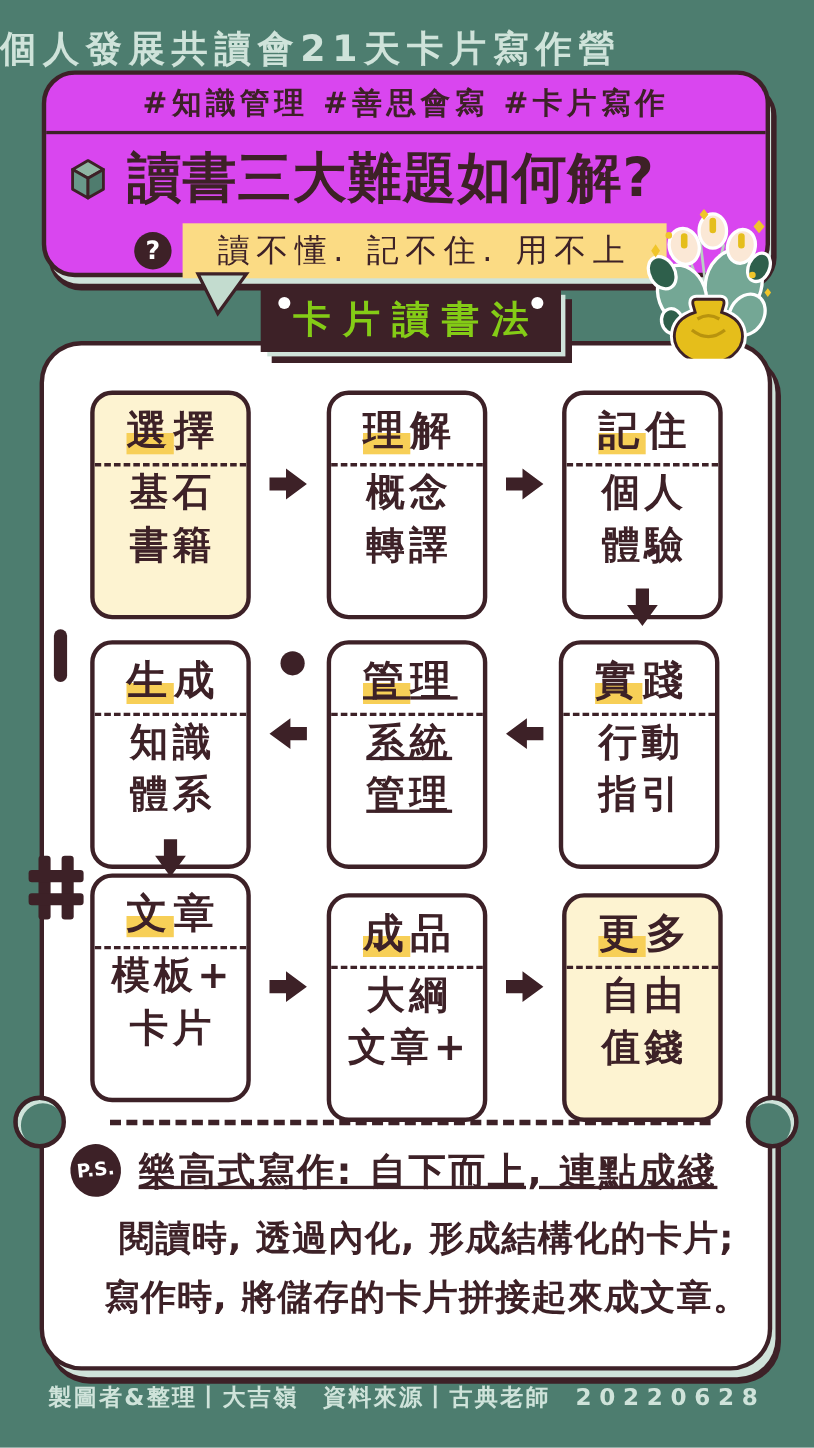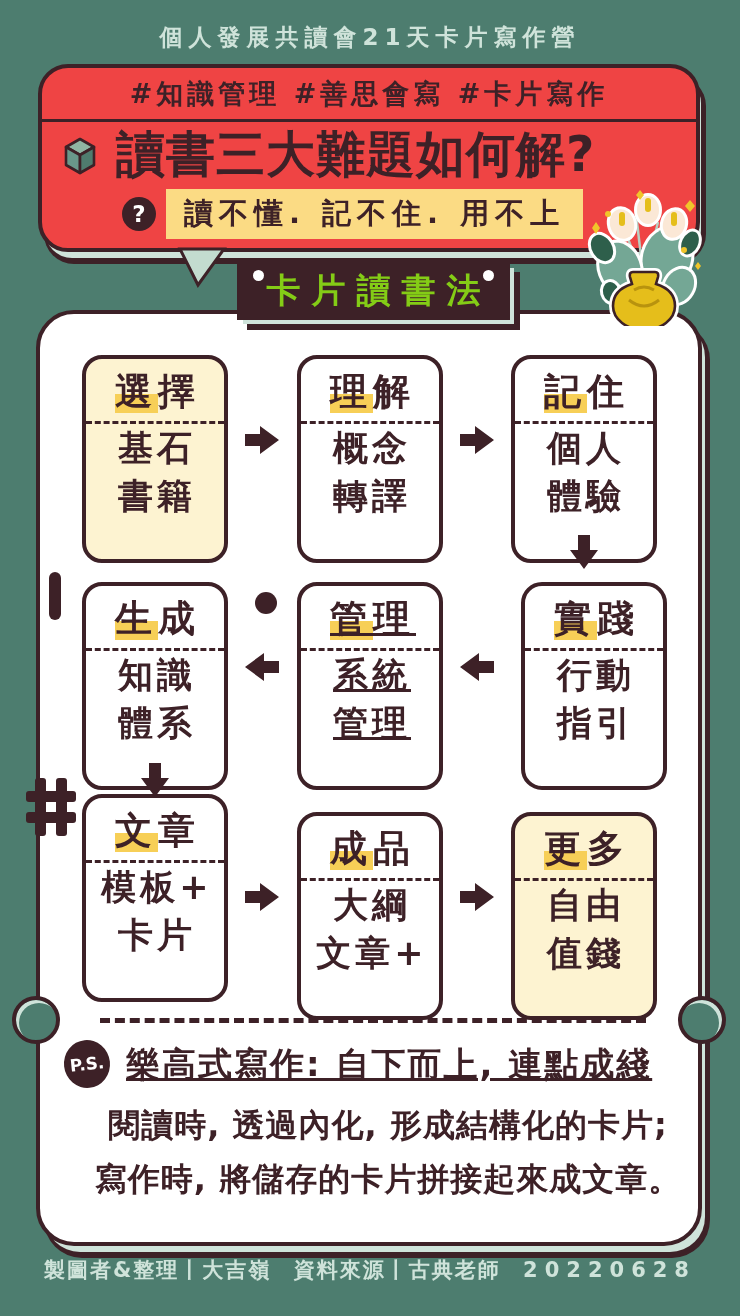--- a/index.html
+++ b/index.html
@@ -16,52 +16,52 @@
   body{
     position:relative;
     background:var(--teal);
     font-family:"DejaVu Sans","Liberation Sans",sans-serif;
     color:var(--ink);
     overflow:hidden;
   }
   
   .event-header{
     position:absolute;left:0;top:22px;width:100%;
-    text-align:center;color:var(--mint);
-    font-size:23px;font-weight:bold;letter-spacing:6px;
+    text-align:left;color:var(--mint);
+    font-size:33px;font-weight:bold;letter-spacing:6px;
   }
   
   .bubble{
     position:absolute;left:38px;top:64px;width:662px;height:188px;
-    background:#ef4444;border:4px solid var(--ink);border-radius:30px;
+    background:#d946ef;border:4px solid var(--ink);border-radius:30px;
     box-shadow:4px 9px 0 -3px var(--mint),6px 12px 0 0 var(--ink);
     z-index:2;
   }
   .bubble-tail{position:absolute;left:176px;top:247px;z-index:3;}
   .hashtag-row{
     height:54px;display:flex;align-items:center;justify-content:center;
     border-bottom:3px solid var(--ink);
     font-size:27px;font-weight:bold;letter-spacing:4px;
   }
   .title-row{
-    height:66px;display:flex;align-items:center;gap:16px;padding-left:18px;
+    height:80px;display:flex;align-items:center;gap:16px;padding-left:18px;
   }
   .main-title{font-size:49px;font-weight:bold;letter-spacing:1px;white-space:nowrap;}
   .question-row{
     height:52px;display:flex;align-items:center;gap:10px;padding-left:80px;
   }
   .q-badge{
     width:34px;height:34px;border-radius:50%;background:var(--ink);
     color:#fff;font-size:23px;font-weight:bold;
     display:flex;align-items:center;justify-content:center;flex:0 0 auto;
   }
   .problem-strip{
     background:var(--strip);
-    font-size:29px;font-weight:bold;letter-spacing:6px;
-    padding:5px 18px;white-space:nowrap;
+    font-size:29px;font-weight:normal;letter-spacing:6px;
+    padding:5px 32px;white-space:nowrap;
   }
   
   .vase{position:absolute;left:582px;top:186px;z-index:6;}
   
   .banner{
     position:absolute;left:237px;top:262px;width:273px;height:58px;
     background:var(--ink);z-index:5;
     box-shadow:5px 5px 0 -1px var(--mint),10px 10px 0 0 var(--ink);
     display:flex;align-items:center;justify-content:center;
   }
@@ -216,21 +216,21 @@
       <div class="fbox" style="left: 42px; top: 268px;">
         <div class="fhead"><span class="hl">生</span><span>成</span></div>
         <div class="fline">知識</div>
         <div class="fline">體系</div>
       </div>
       <div class="fbox" style="left: 257px; top: 268px; text-decoration: underline;">
         <div class="fhead"><span class="hl">管</span><span>理</span></div>
         <div class="fline">系統</div>
         <div class="fline">管理</div>
       </div>
-      <div class="fbox" style="left: 481px; top: 268px; border-radius: 21px;">
+      <div class="fbox" style="left: 468px; top: 268px;">
         <div class="fhead"><span class="hl">實</span><span>踐</span></div>
         <div class="fline">行動</div>
         <div class="fline">指引</div>
       </div>
       <div class="fbox" style="left: 42px; top: 480px;">
         <div class="fhead"><span class="hl">文</span><span>章</span></div>
         <div class="fline">模板+</div>
         <div class="fline">卡片</div>
       </div>
       <div class="fbox" style="left: 257px; top: 498px;">

